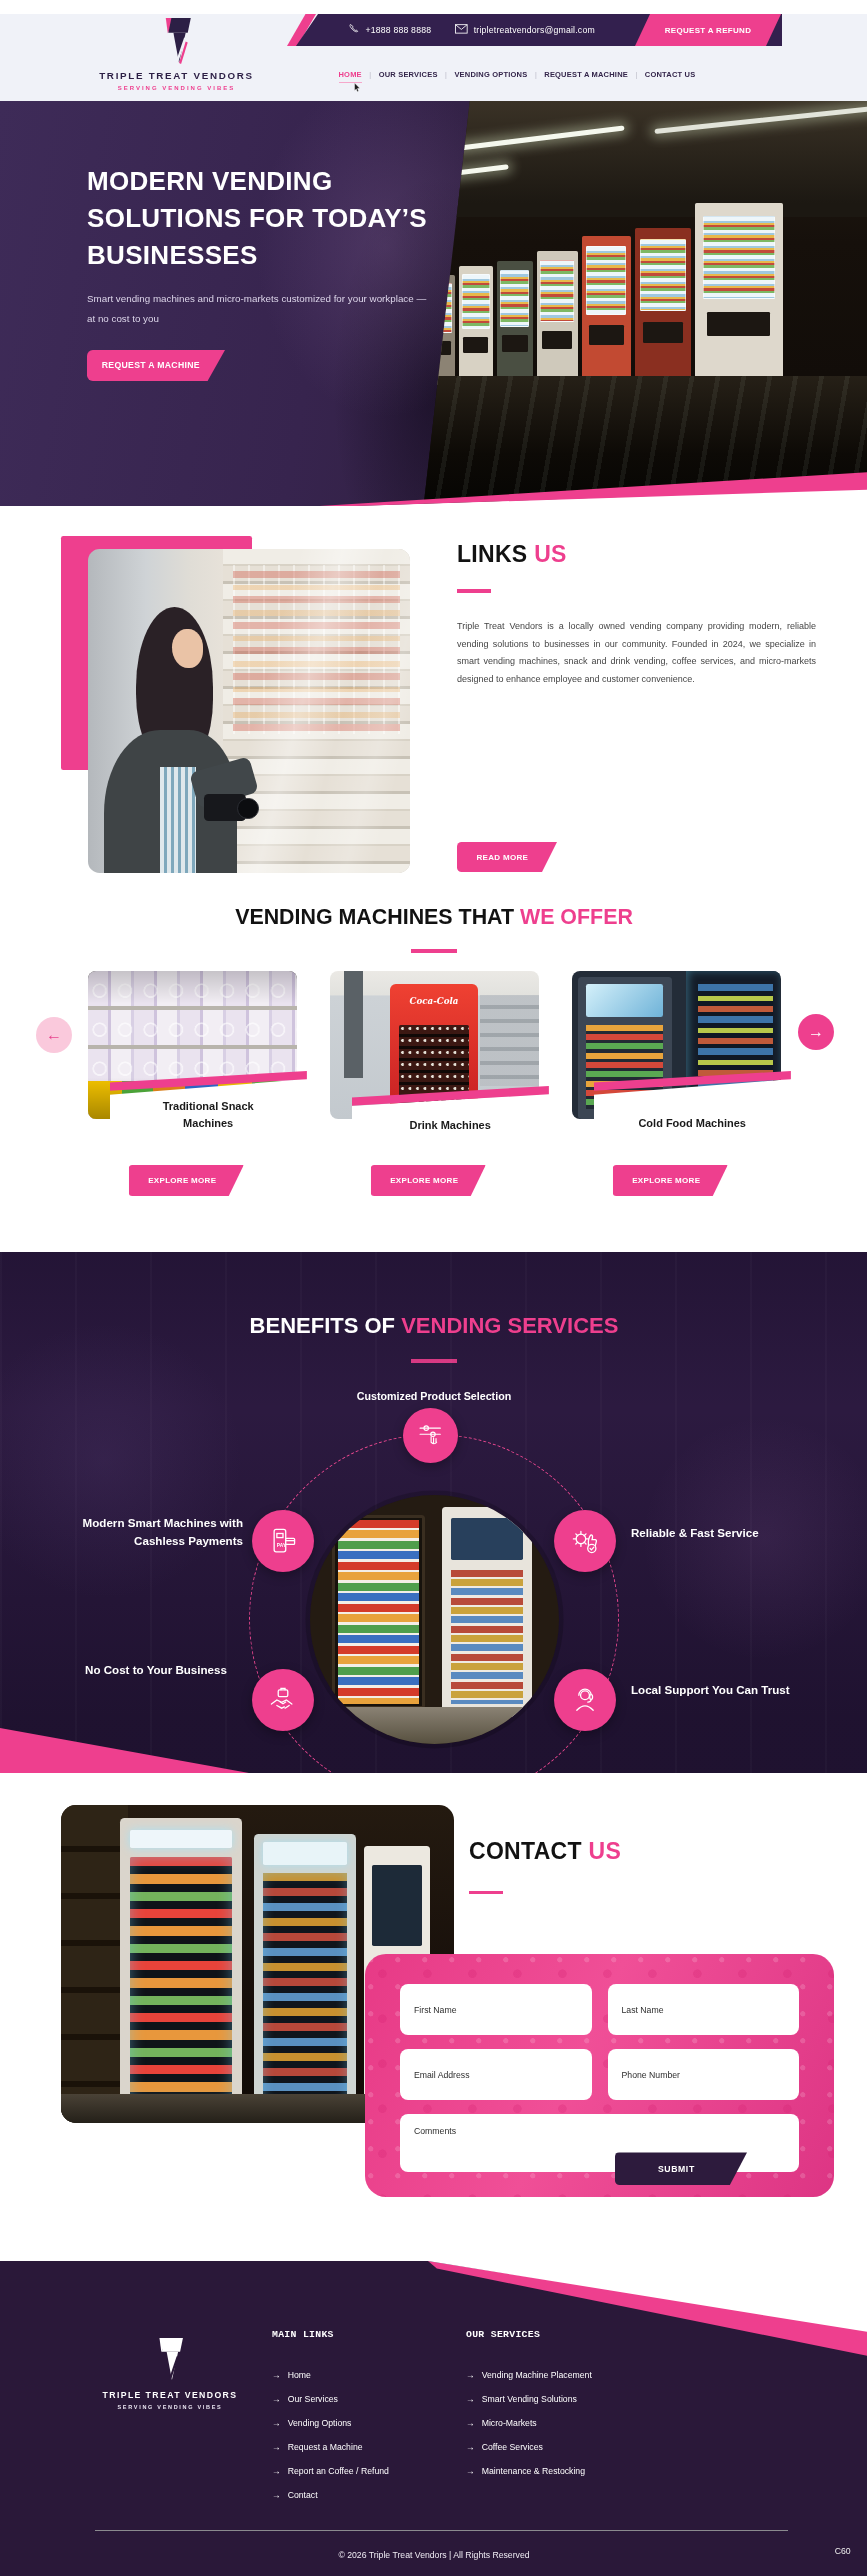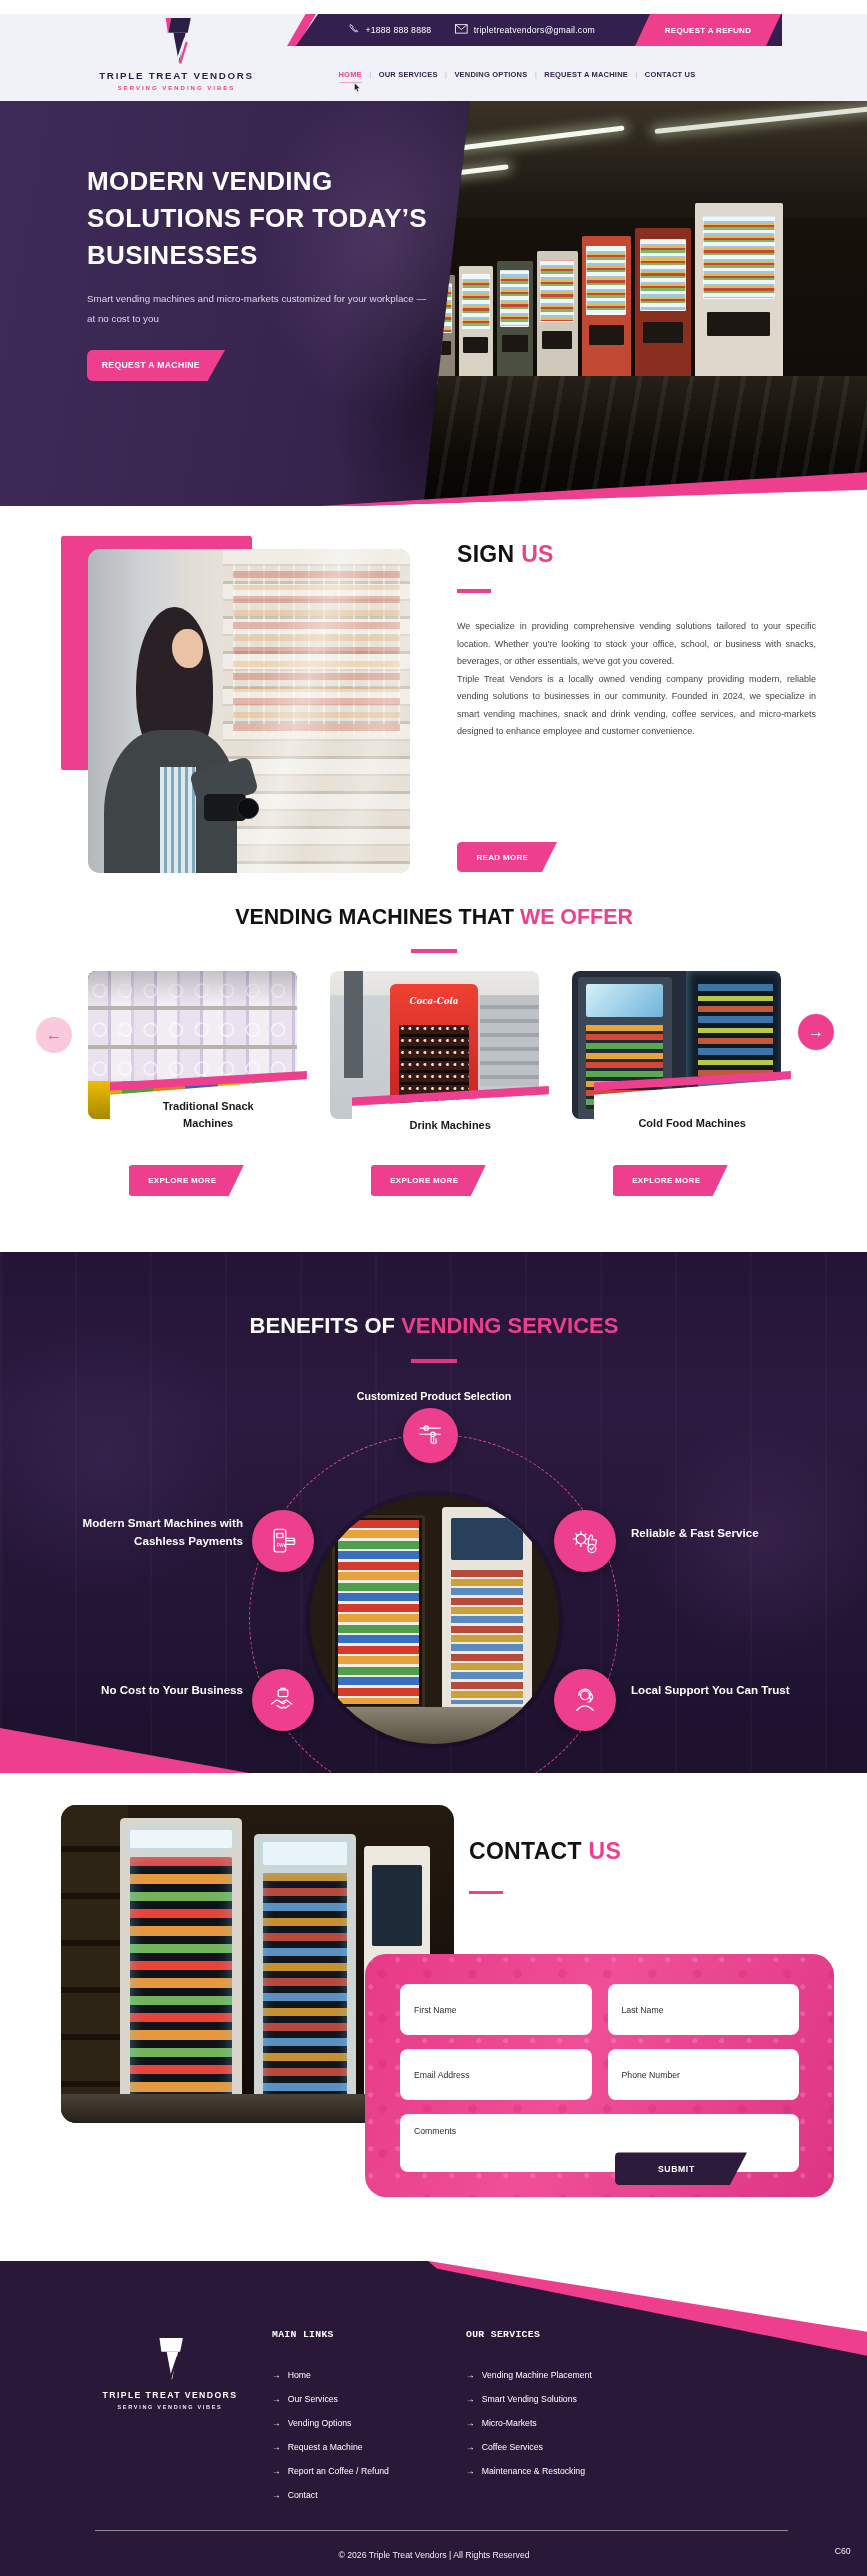--- a/index.html
+++ b/index.html
@@ -205,21 +205,21 @@
   .bc-floor { position:absolute; bottom:0; left:0; right:0; height:15%;
     background:linear-gradient(180deg,#8a8274,#57503f); }
   .b-icon { position:absolute; width:62px; height:62px; border-radius:50%; background:#EE3F8E;
     display:flex; align-items:center; justify-content:center; box-shadow:0 3.5px 10.4px rgba(0,0,0,.3); }
   .b-icon-top { left:403px; top:156px; width:55px; height:55px; }
   .b-icon-l1 { left:252px; top:258px; } .b-icon-r1 { left:554px; top:258px; }
   .b-icon-l2 { left:252px; top:417px; } .b-icon-r2 { left:554px; top:417px; }
   .b-label { position:absolute; font-size:11.6px; font-weight:600; line-height:1.55; }
   .b-label-l1 { left:69px; top:262px; width:174px; text-align:right; }
   .b-label-r1 { left:631px; top:272px; width:174px; }
-  .b-label-l2 { left:69px; top:429px; width:174px; text-align:right; }
+  .b-label-l2 { left:69px; top:409px; width:174px; text-align:center; }
   .b-label-r2 { left:631px; top:429px; width:185px; }
   .b-wedge { position:absolute; left:0; bottom:0; width:249px; height:45px; background:#EE3F8E;
     clip-path:polygon(0 0,100% 100%,0 100%); }
 
   
   .contact { position:relative; height:488px; background:#fff; }
   .c-photo { position:absolute; left:61px; top:32px; width:393px; height:318px; border-radius:15px;
     overflow:hidden; background:linear-gradient(180deg,#241a10,#170f0a 60%,#100a06 100%); }
   .cp-shelf { position:absolute; left:0; top:0; width:17%; height:100%;
     background:repeating-linear-gradient(180deg,#2e2416 0 41px,#1a1209 41px 47px); }
@@ -410,24 +410,23 @@
           <div class="ap-hair"></div>
             <div class="ap-face"></div>
             <div class="ap-body"></div>
           <div class="ap-shirt"></div>
             <div class="ap-arm"></div>
         </div>
         <div class="ap-camera"></div>
       </div>
     </div>
     <div class="about-text">
-      <h2 class="sec-title"><span>SIGN</span> <span class="pink">US</span></h2>
+      <h2 class="sec-title"><span>LINKS</span> <span class="pink">US</span></h2>
       <div class="title-bar"></div>
       <div class="about-paras">
-        <p>We specialize in providing comprehensive vending solutions tailored to your specific location. Whether you're looking to stock your office, school, or business with snacks, beverages, or other essentials, we've got you covered.</p>
         <p>Triple Treat Vendors is a locally owned vending company providing modern, reliable vending solutions to businesses in our community. Founded in 2024, we specialize in smart vending machines, snack and drink vending, coffee services, and micro-markets designed to enhance employee and customer convenience.</p>
       </div>
     </div>
     <button class="read-more">READ MORE</button>
   </section>
 
   <section class="machines">
     <h2 class="machines-head"><span>VENDING MACHINES THAT</span> <span class="pink">WE OFFER</span></h2>
     <div class="center-bar"></div>
     <div class="carousel">

